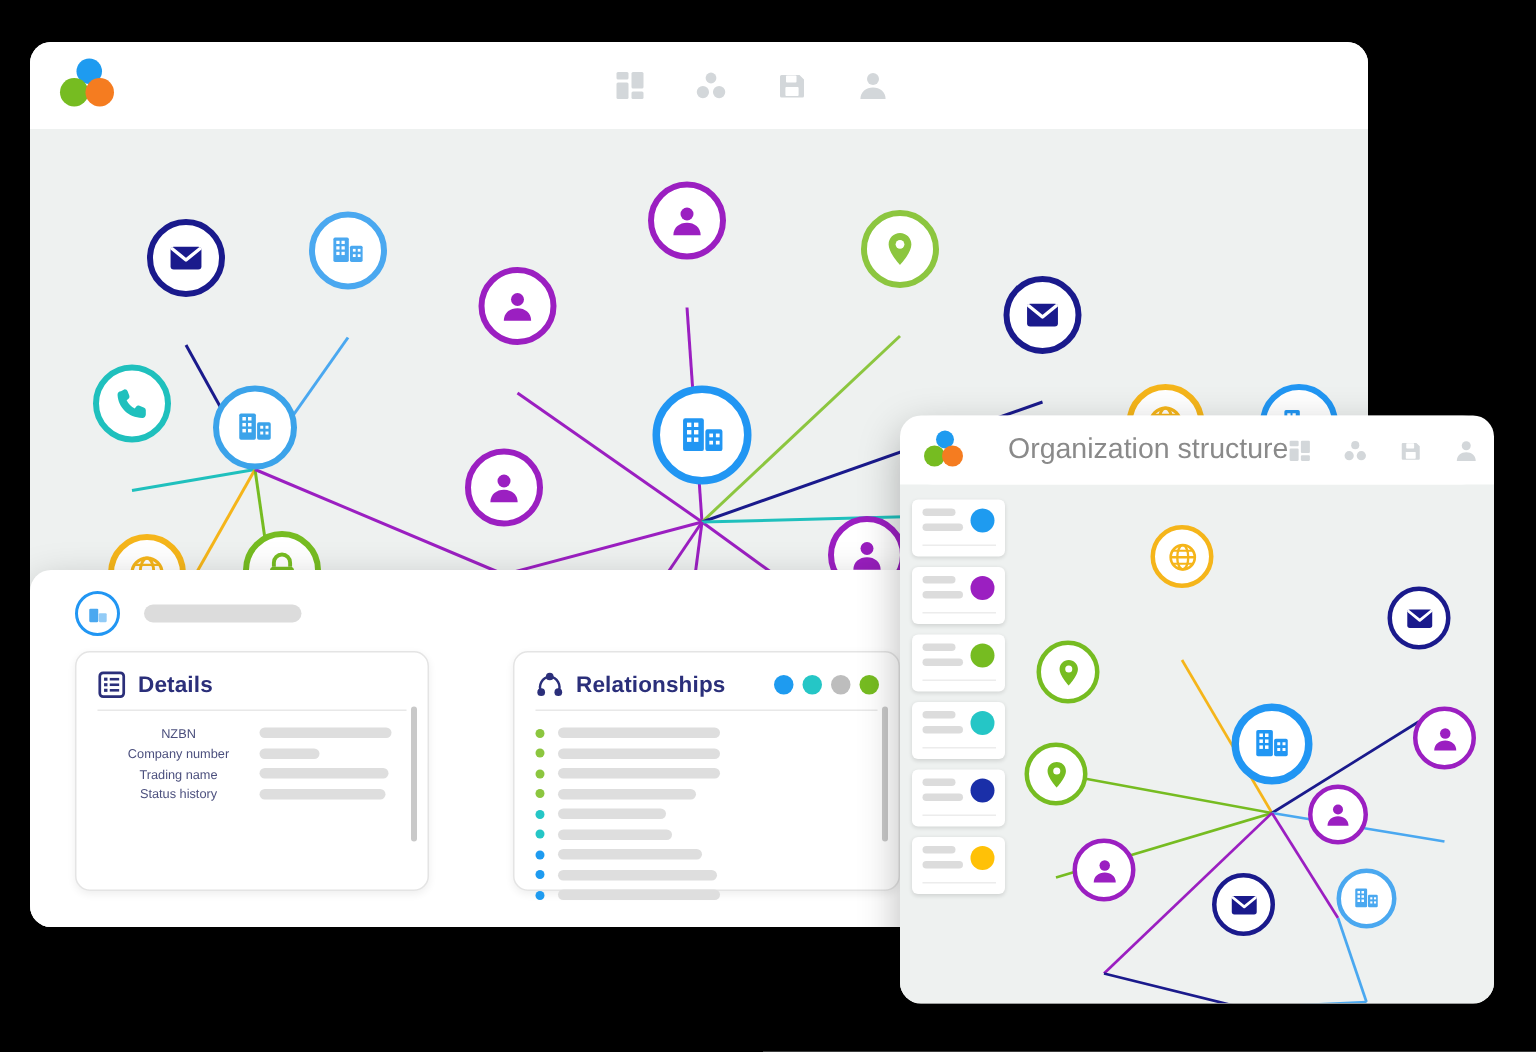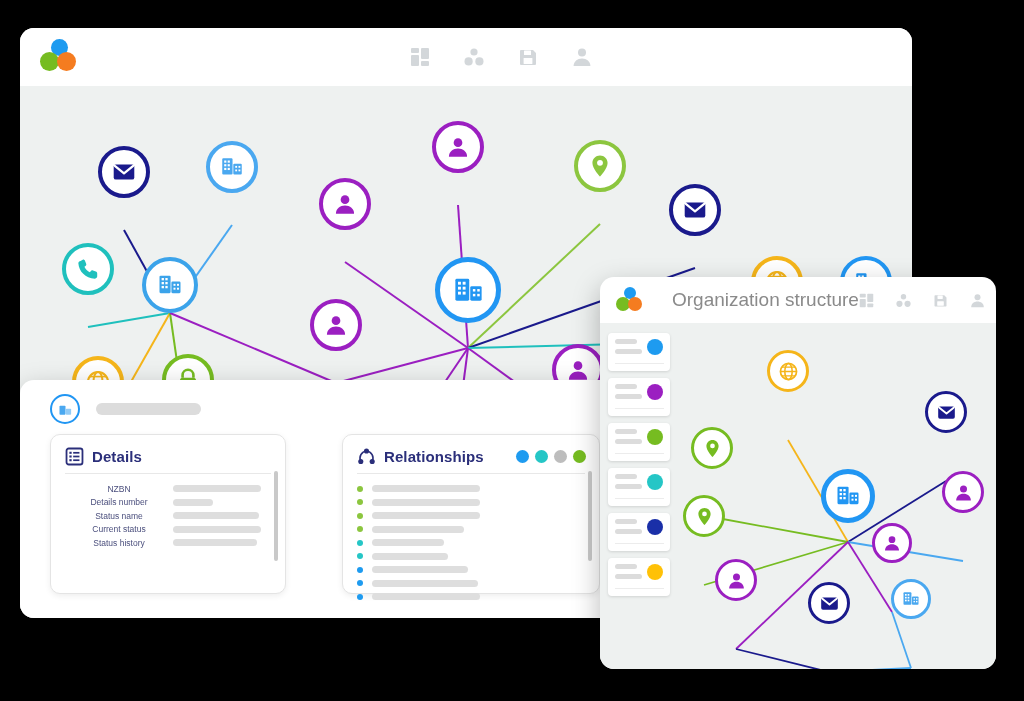--- a/index.html
+++ b/index.html
@@ -378,30 +378,26 @@
           </span>
           <span class="card-title">Details</span>
         </div>
         <div class="card-rule"></div>
         <div id="details-rows">
             <div class="kv-row">
               <span class="kv-key">NZBN</span>
               <span class="kv-val" style="width: 88px;"></span>
             </div>
             <div class="kv-row">
-              <span class="kv-key">Details number</span>
+              <span class="kv-key">Company number</span>
               <span class="kv-val" style="width: 40px;"></span>
             </div>
             <div class="kv-row">
-              <span class="kv-key">Status name</span>
+              <span class="kv-key">Trading name</span>
               <span class="kv-val" style="width: 86px;"></span>
-            </div>
-            <div class="kv-row">
-              <span class="kv-key">Current status</span>
-              <span class="kv-val" style="width: 88px;"></span>
             </div>
             <div class="kv-row">
               <span class="kv-key">Status history</span>
               <span class="kv-val" style="width: 84px;"></span>
             </div>
           </div>
         <div class="scroller"></div>
       </div>
 
       <div class="card" id="card-rel">

